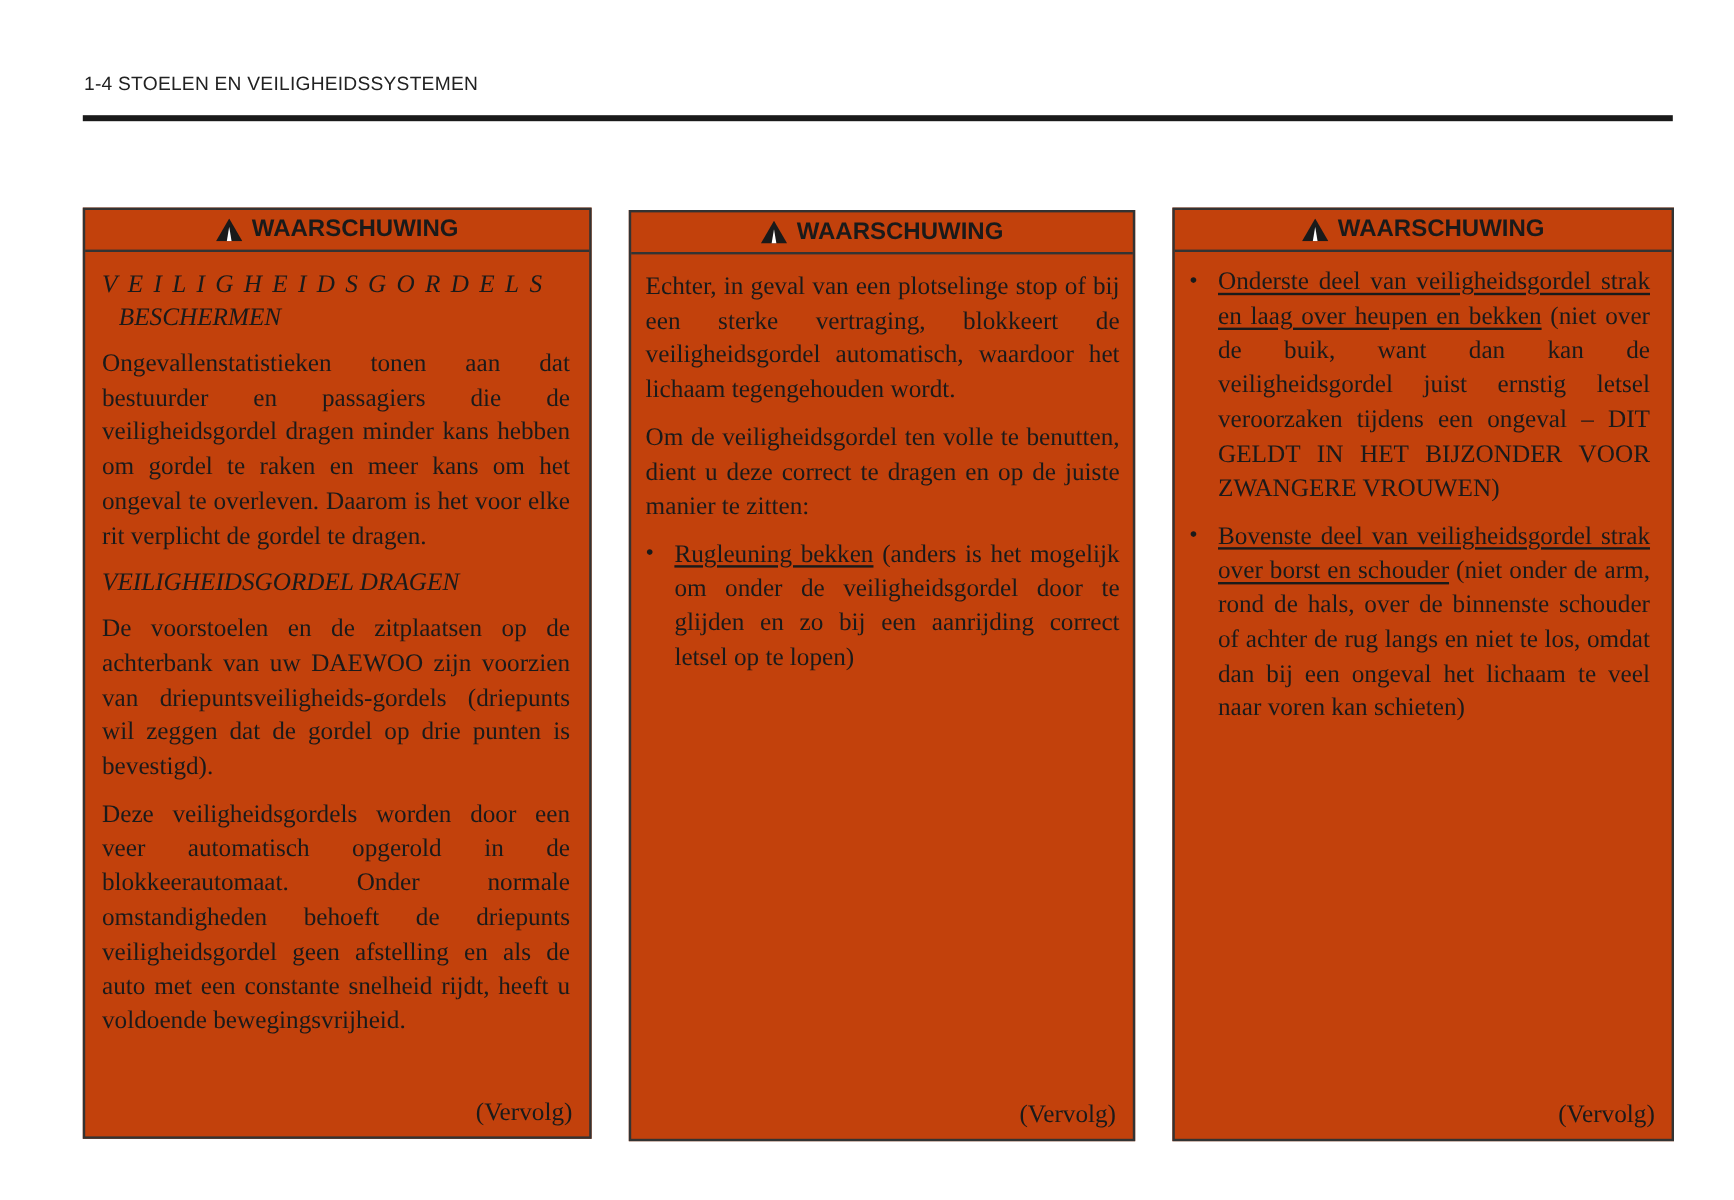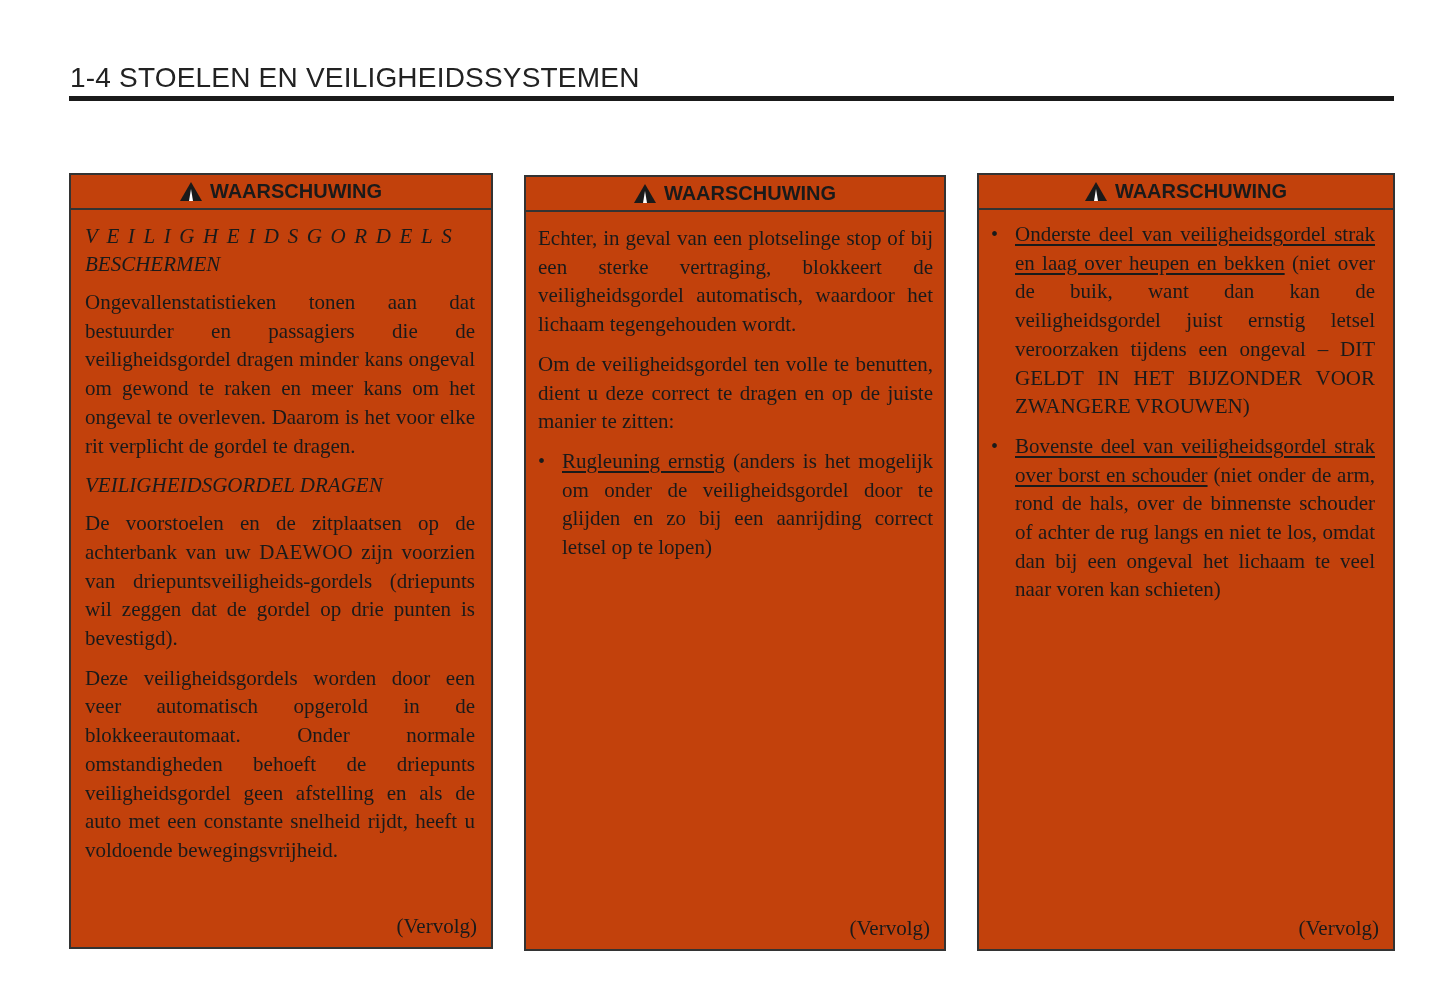--- a/index.html
+++ b/index.html
@@ -1,19 +1,19 @@
 <!DOCTYPE html>
 <html><head>
 <meta charset="utf-8">
 <style>
   html, body { margin: 0; padding: 0; background: #ffffff; }
   body { width: 1445px; height: 1000px; position: relative; overflow: hidden; color: #1a1a1a; }
   .page-header {
     position: absolute; left: 70px; top: 62px;
-    font-family: "Liberation Sans", sans-serif; font-size: 28px; letter-spacing: 0.2px; color: #222;
+    font-family: "Liberation Sans", sans-serif; font-size: 16px; letter-spacing: 0.2px; color: #222;
   }
   .header-rule {
     position: absolute; left: 69px; top: 96px; width: 1325px; height: 5px; background: #1a1a1a;
   }
   .box {
     position: absolute; top: 173px; height: 776px;
     border: 2px solid #333; box-sizing: border-box; background: #c2410c;
   }
   .box-1 { left: 69px; width: 424px; }
   .box-2 { left: 524px; width: 422px; top: 175px; height: 776px; }
@@ -54,42 +54,42 @@
 <div class="box box-1">
   <div class="box-head">
     <svg class="warn-icon" viewBox="0 0 22 19">
       <polygon points="11,0 22,19 0,19" fill="#1a1a1a"></polygon>
       <polygon points="11,7 13,19 9,19" fill="#fff"></polygon>
     </svg>
     <span>WAARSCHUWING</span>
   </div>
   <div class="box-body">
     <div class="subhead subhead-spaced">VEILIGHEIDSGORDELS</div>
-    <div class="subhead" style="margin-top:-10px;">BESCHERMEN</div>
-    <p>Ongevallenstatistieken tonen aan dat bestuurder en passagiers die de veiligheidsgordel dragen minder kans ongeval om gewond te raken en meer kans om het ongeval te overleven. Daarom is het voor elke rit verplicht de gordel te dragen.</p>
+    <div class="subhead" style="margin-top:-10px;margin-left:14px;">BESCHERMEN</div>
+    <p>Ongevallenstatistieken tonen aan dat bestuurder en passagiers die de veiligheidsgordel dragen minder kans hebben om gordel te raken en meer kans om het ongeval te overleven. Daarom is het voor elke rit verplicht de gordel te dragen.</p>
     <div class="subhead">VEILIGHEIDSGORDEL DRAGEN</div>
     <p>De voorstoelen en de zitplaatsen op de achterbank van uw DAEWOO zijn voorzien van driepuntsveiligheids-gordels (driepunts wil zeggen dat de gordel op drie punten is bevestigd).</p>
     <p>Deze veiligheidsgordels worden door een veer automatisch opgerold in de blokkeerautomaat. Onder normale omstandigheden behoeft de driepunts veiligheidsgordel geen afstelling en als de auto met een constante snelheid rijdt, heeft u voldoende bewegingsvrijheid.</p>
   </div>
   <div class="cont">(Vervolg)</div>
 </div>
 
 <div class="box box-2">
   <div class="box-head">
     <svg class="warn-icon" viewBox="0 0 22 19">
       <polygon points="11,0 22,19 0,19" fill="#1a1a1a"></polygon>
       <polygon points="11,7 13,19 9,19" fill="#fff"></polygon>
     </svg>
     <span>WAARSCHUWING</span>
   </div>
   <div class="box-body">
     <p>Echter, in geval van een plotselinge stop of bij een sterke vertraging, blokkeert de veiligheidsgordel automatisch, waardoor het lichaam tegengehouden wordt.</p>
     <p>Om de veiligheidsgordel ten volle te benutten, dient u deze correct te dragen en op de juiste manier te zitten:</p>
     <ul class="bullets">
-      <li><span class="u">Rugleuning ernstig</span><span> (anders is het mogelijk om onder de veiligheidsgordel door te glijden en zo bij een aanrijding correct letsel op te lopen)</span></li>
+      <li><span class="u">Rugleuning bekken</span><span> (anders is het mogelijk om onder de veiligheidsgordel door te glijden en zo bij een aanrijding correct letsel op te lopen)</span></li>
     </ul>
   </div>
   <div class="cont">(Vervolg)</div>
 </div>
 
 <div class="box box-3">
   <div class="box-head">
     <svg class="warn-icon" viewBox="0 0 22 19">
       <polygon points="11,0 22,19 0,19" fill="#1a1a1a"></polygon>
       <polygon points="11,7 13,19 9,19" fill="#fff"></polygon>

